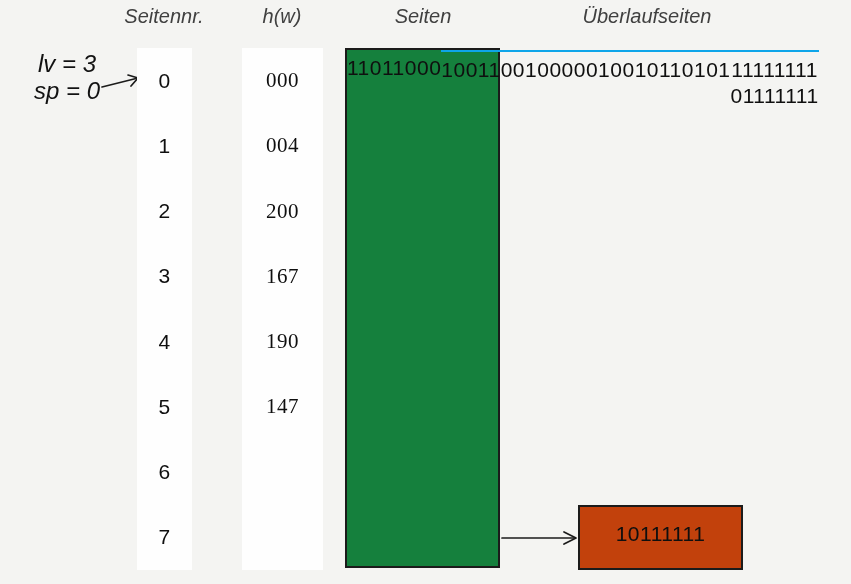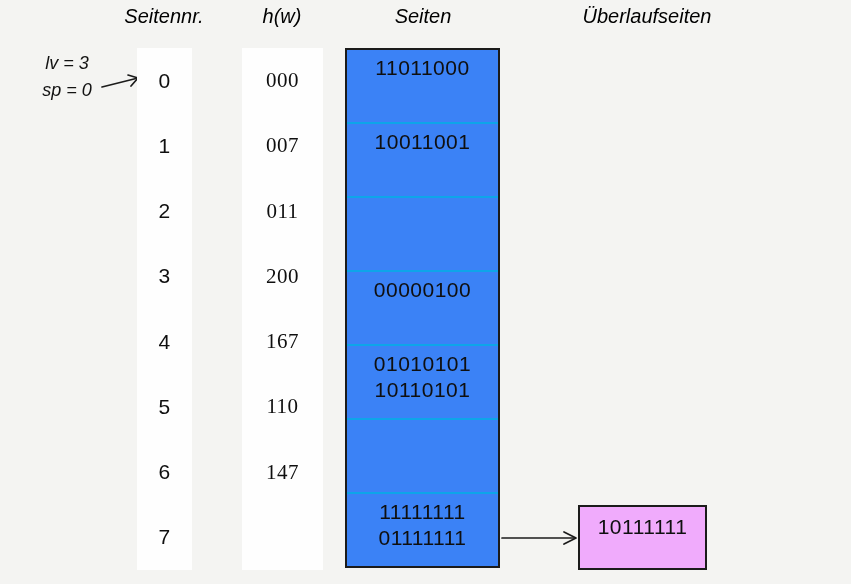--- a/index.html
+++ b/index.html
@@ -16,33 +16,33 @@
   
   .col-header {
     position: absolute;
     top: 4px;
     height: 24px;
     line-height: 24px;
     font-size: 20px;
     font-style: italic;
     font-weight: 500;
     text-align: center;
-    color: #000000;
+    color: #404040;
     white-space: nowrap;
   }
   .hdr-seitennr { left: 114px; width: 100px; }
   .hdr-hw       { left: 237px; width: 90px;  }
   .hdr-seiten   { left: 368px; width: 110px; }
   .hdr-overflow { left: 572px; width: 150px; }
 
   
   .annotation {
     position: absolute;
     left: 28px; top: 50px; width: 78px;
-    font-size: 18px; font-style: italic;
+    font-size: 24px; font-style: italic;
     line-height: 27px; text-align: center;
     color: #121212;
     white-space: nowrap;
   }
   .arrow-svg { position: absolute; overflow: visible; }
   .arrow-svg path {
     stroke: #1b1b1b; stroke-width: 1.7;
     fill: none; stroke-linecap: round; stroke-linejoin: round;
   }
 
@@ -59,43 +59,43 @@
     height: 65.25px;
     display: flex; align-items: center; justify-content: center;
     font-size: 21px; color: #0f0f0f;
     letter-spacing: 0.5px;
   }
 
   
   .pages-box {
     position: absolute;
     left: 345px; top: 48px; width: 155px; height: 520px;
-    background: #3b82f6;
+    background: #15803d;
     border: 2px solid #1b1b1b;
-    display: flex; flex-direction: column;
+    display: flex; flex-direction: row;
   }
   .page-cell {
     flex: 1 1 0;
     padding-top: 5px;
     text-align: center;
   }
   .page-cell + .page-cell { border-top: 2px solid #0ea5e9; }
   .bin {
     font-size: 21px; line-height: 26px;
     letter-spacing: 0.5px; color: #0f0f0f;
     white-space: nowrap;
   }
 
   
   .overflow-box {
     position: absolute;
-    left: 578px; top: 505px; width: 129px; height: 65px;
-    background: #f0abfc;
+    left: 578px; top: 505px; width: 165px; height: 65px;
+    background: #c2410c;
     border: 2px solid #1b1b1b;
-    padding-top: 7px;
+    padding-top: 14px;
     text-align: center;
   }
 </style>
 </head>
 <body>
 
 <div class="stage">
 
   <div class="col-header hdr-seitennr">Seitennr.</div>
   <div class="col-header hdr-hw">h(w)</div>
@@ -117,25 +117,24 @@
     <div class="strip-cell">2</div>
     <div class="strip-cell">3</div>
     <div class="strip-cell">4</div>
     <div class="strip-cell">5</div>
     <div class="strip-cell">6</div>
     <div class="strip-cell">7</div>
   </div>
 
   <div class="strip strip-hash">
     <div class="strip-cell">000</div>
-    <div class="strip-cell">007</div>
-    <div class="strip-cell">011</div>
+    <div class="strip-cell">004</div>
     <div class="strip-cell">200</div>
     <div class="strip-cell">167</div>
-    <div class="strip-cell">110</div>
+    <div class="strip-cell">190</div>
     <div class="strip-cell">147</div>
   </div>
 
   <div class="pages-box">
     <div class="page-cell">
       <div class="bin">11011000</div>
       <div class="bin"></div>
     </div>
     <div class="page-cell">
       <div class="bin">10011001</div>
@@ -143,21 +142,20 @@
     </div>
     <div class="page-cell">
       <div class="bin"></div>
       <div class="bin"></div>
     </div>
     <div class="page-cell">
       <div class="bin">00000100</div>
       <div class="bin"></div>
     </div>
     <div class="page-cell">
-      <div class="bin">01010101</div>
       <div class="bin">10110101</div>
     </div>
     <div class="page-cell">
       <div class="bin"></div>
       <div class="bin"></div>
     </div>
     <div class="page-cell">
       <div class="bin">11111111</div>
       <div class="bin">01111111</div>
     </div>

